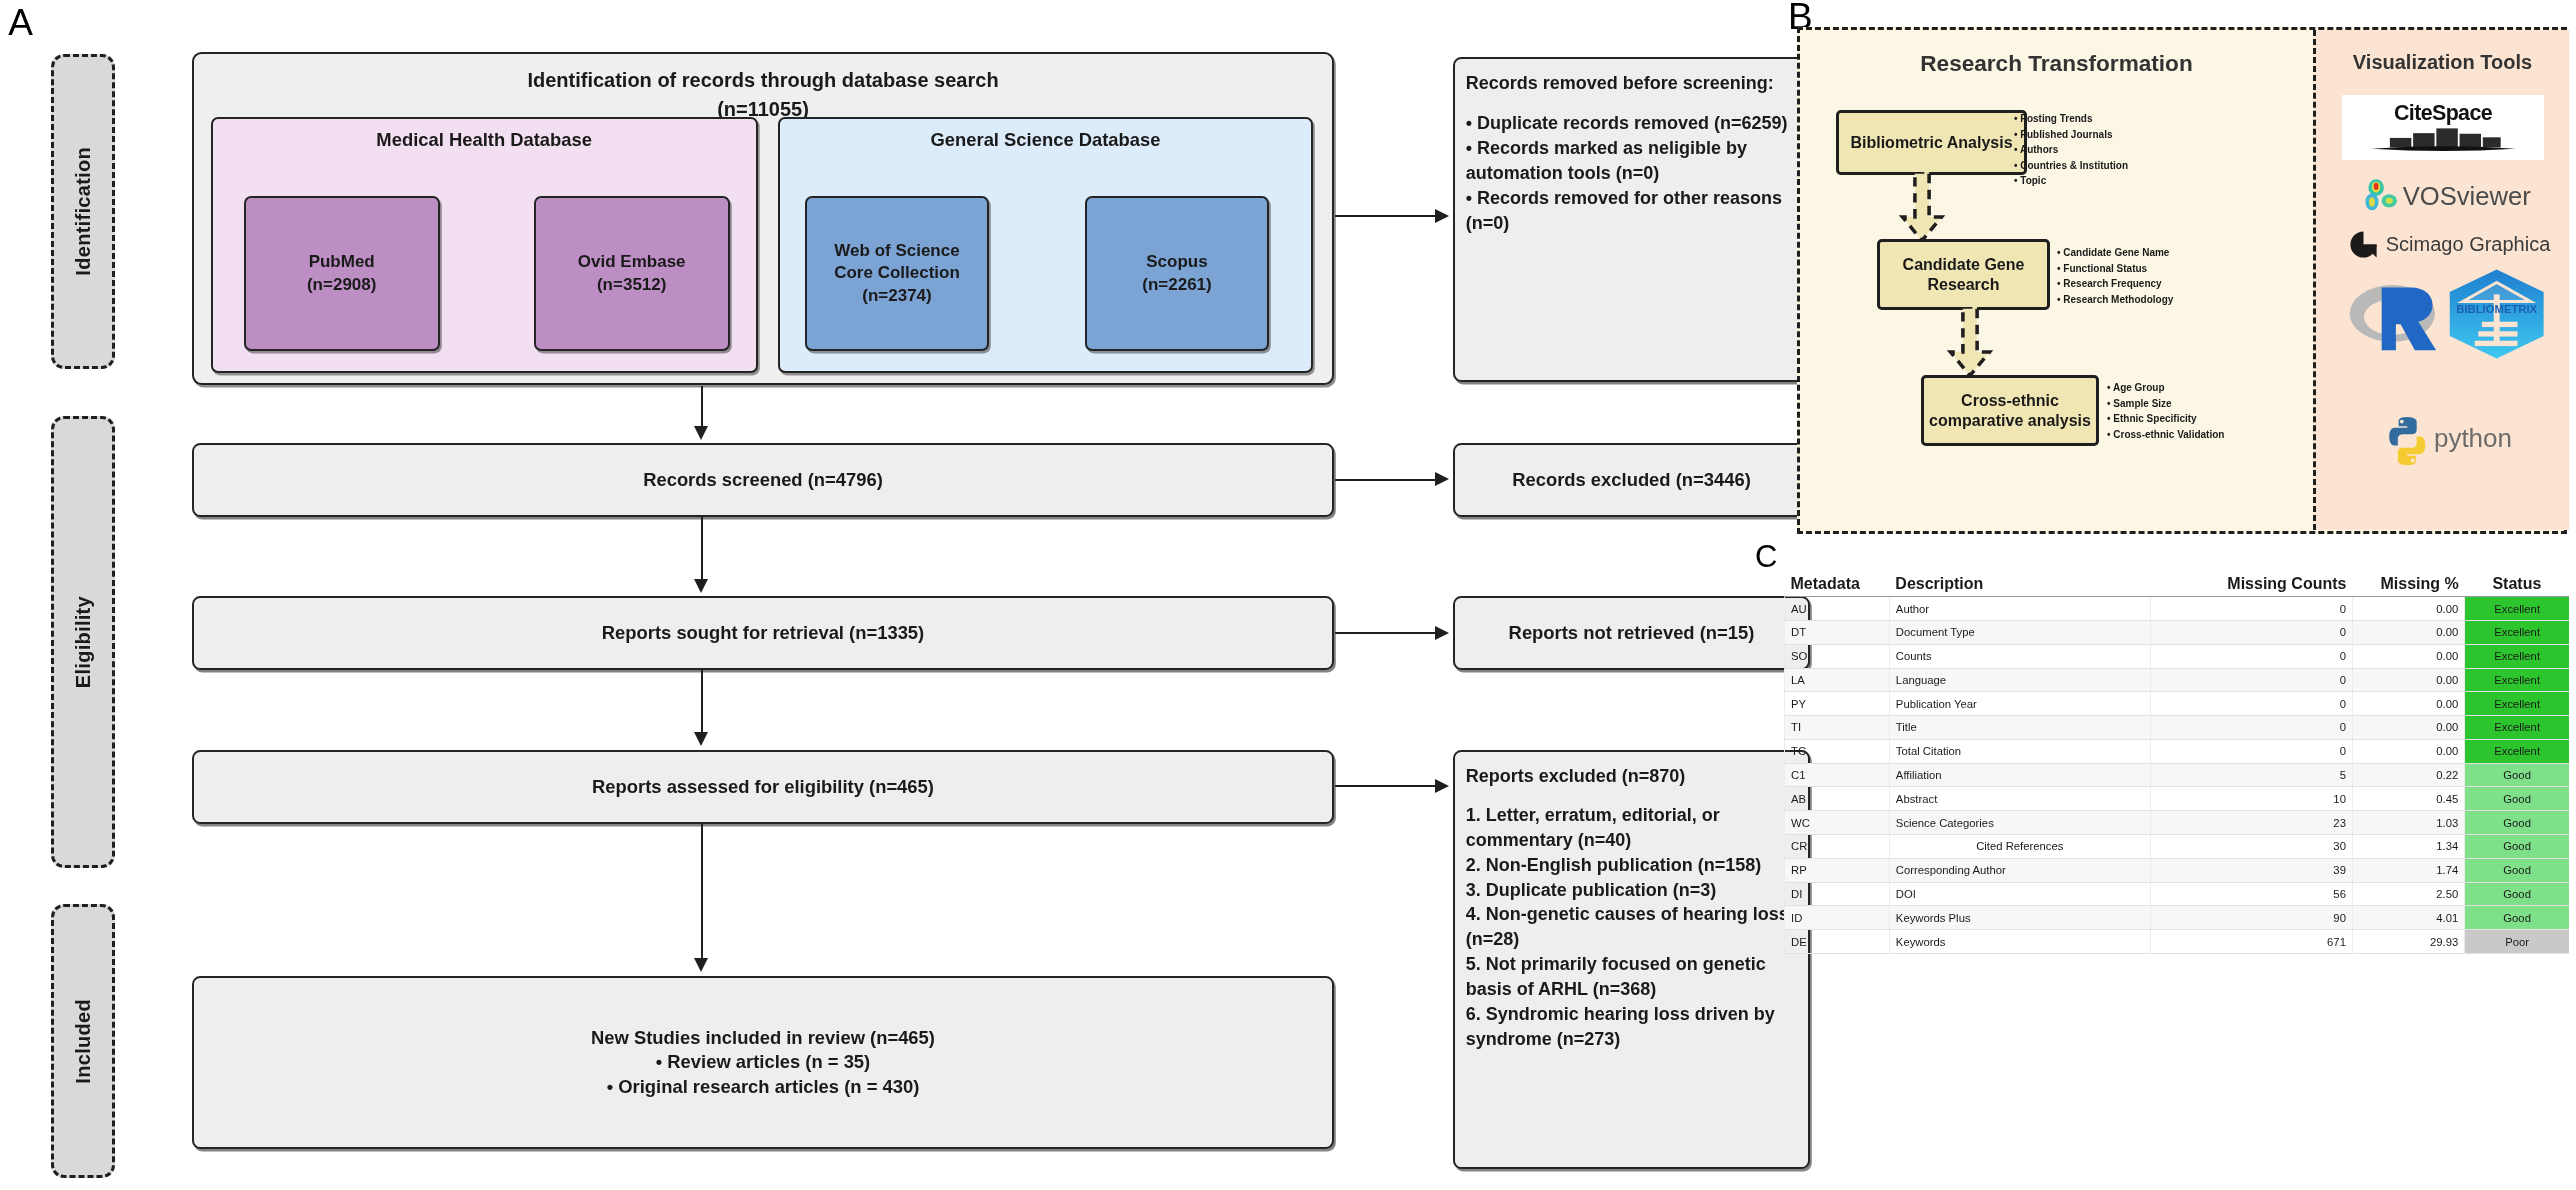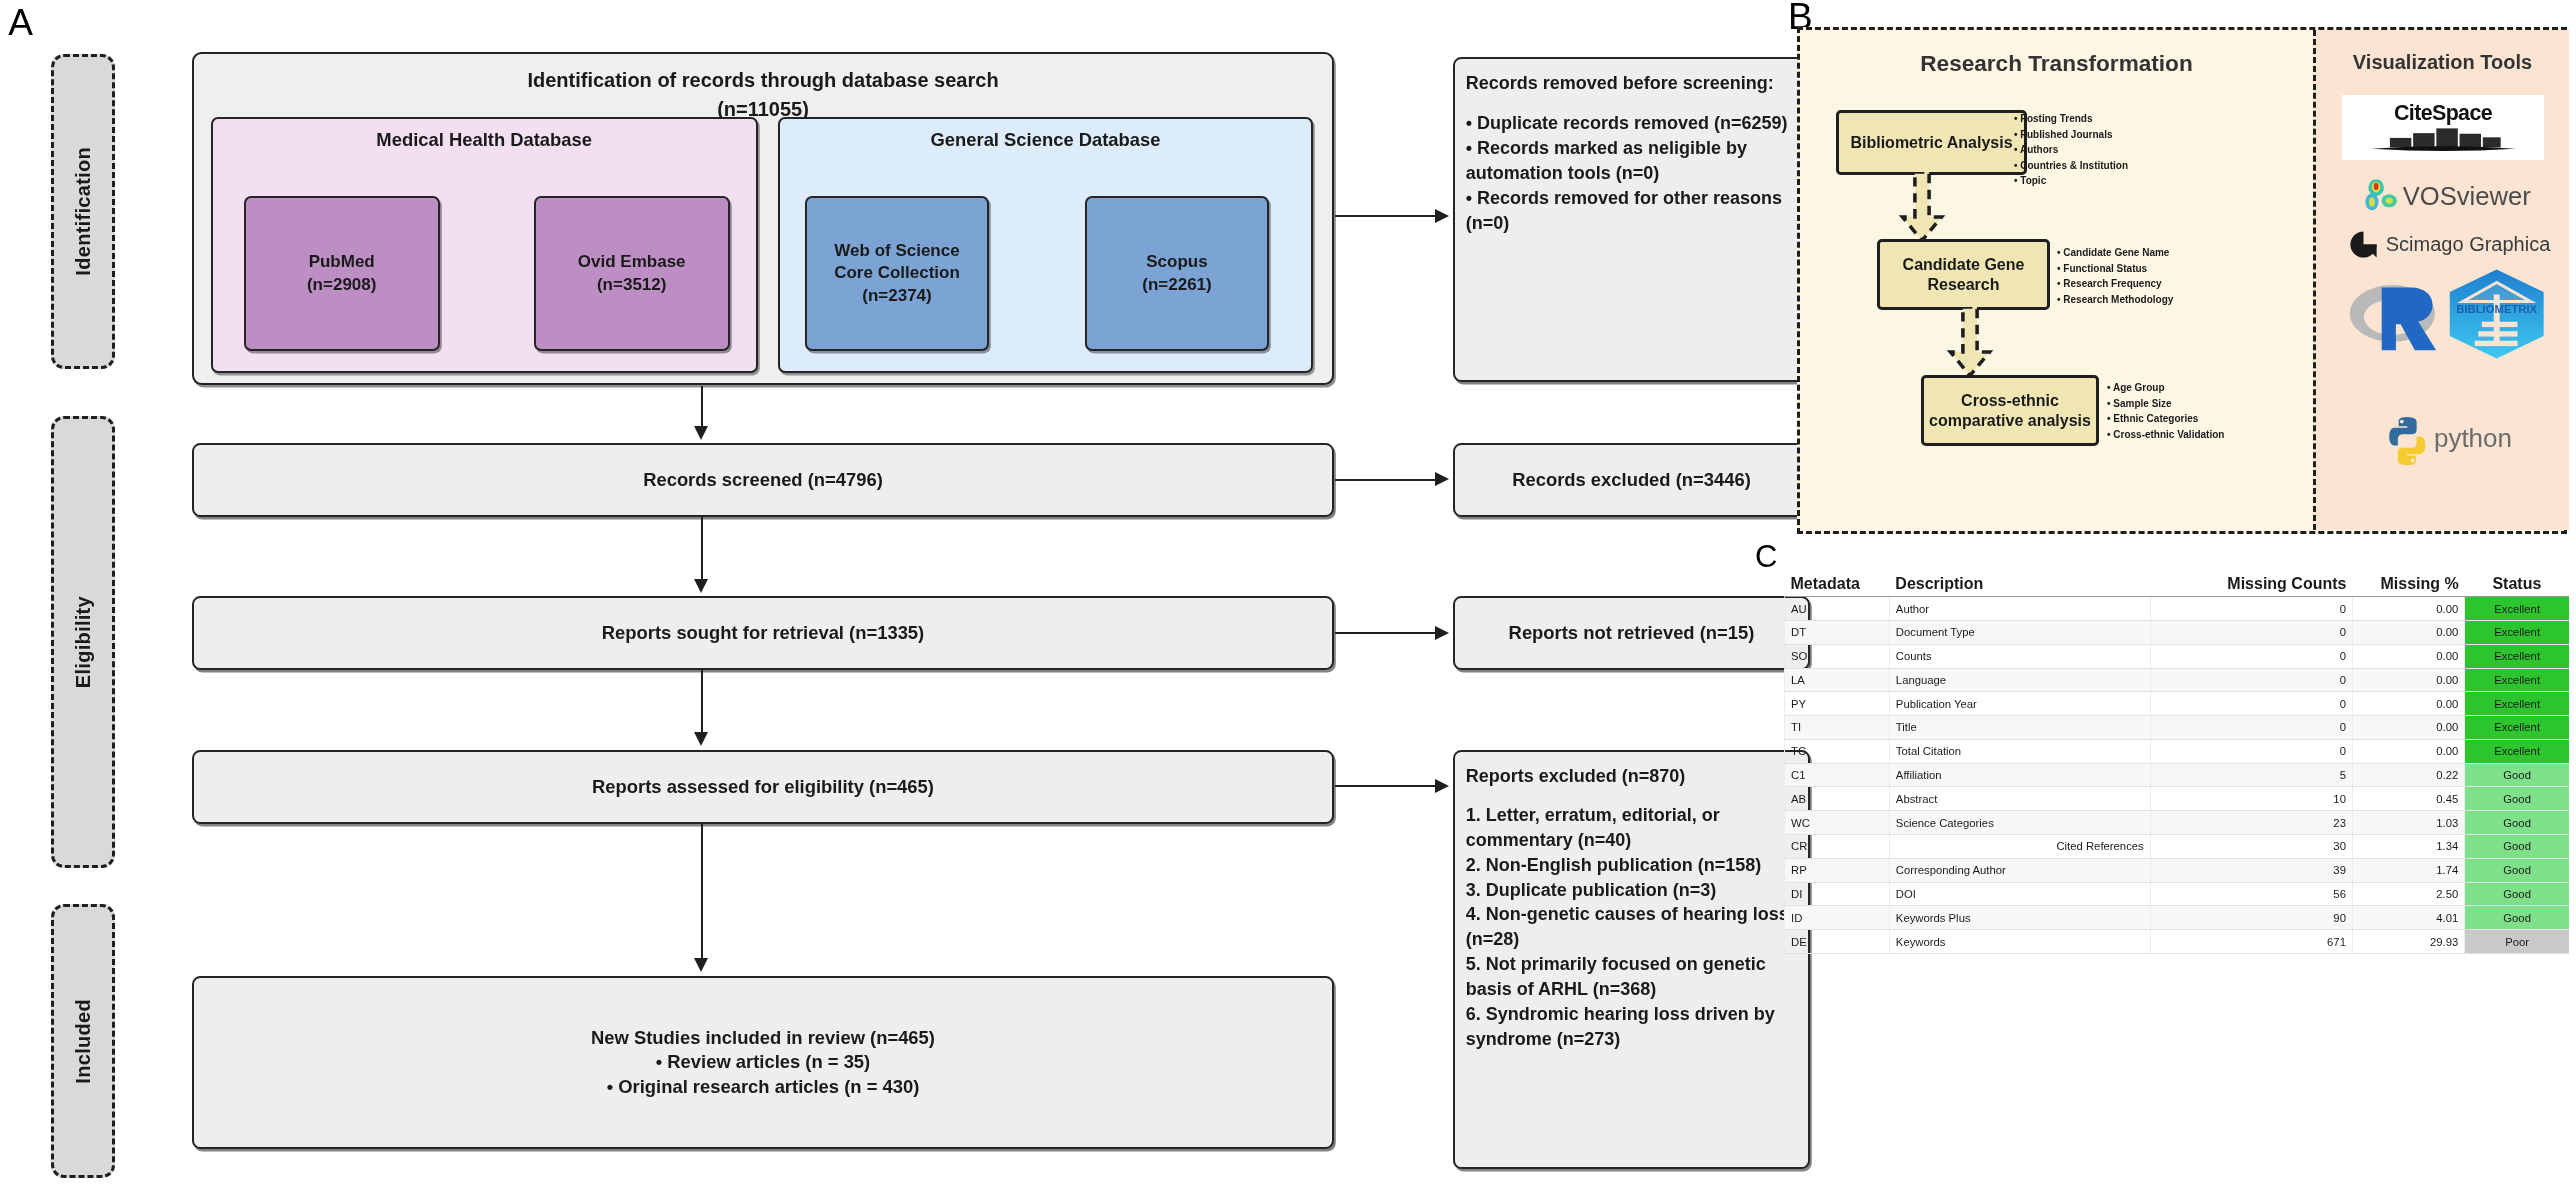--- a/index.html
+++ b/index.html
@@ -240,21 +240,21 @@
     <svg class="abs" style="left:143px;top:277px;width:54px;height:71px;" viewBox="0 0 90 120">
       <path d="M33 0 L57 0 L57 76 L78 76 L45 116 L12 76 L33 76 Z" fill="#f0e6b4" stroke="#1f1f1f" stroke-width="6" stroke-dasharray="16 11"></path>
     </svg>
 
     <div class="ybox" style="left:121px;top:345px;width:178px;height:71px;">
       <div class="t">Cross-ethnic comparative analysis</div>
     </div>
     <div class="bullets" style="left:307px;top:350px;width:196px;">
       <div>Age Group</div>
       <div>Sample Size</div>
-      <div>Ethnic Categories</div>
+      <div>Ethnic Specificity</div>
       <div>Cross-ethnic Validation</div>
     </div>
   </div>
 
   <div class="vt-zone" style="left:513px;top:0;width:253px;height:500px;">
     <div class="secTitle abs" style="left:0;top:21.4px;width:253px;font-size:20px;">Visualization Tools</div>
 
     <div class="tool" style="left:26px;top:65px;width:202px;height:65px;background:#ffffff;flex-direction:column;">
       <div style="font-weight:bold;font-size:21.4px;color:#111;letter-spacing:-0.6px;">CiteSpace</div>
       <svg width="149" height="28.6" viewBox="0 0 250 48">
@@ -404,21 +404,21 @@
       </tr>
       <tr class="alt">
         <td class="col-meta" style="text-align: left;">WC</td>
         <td class="col-desc" style="text-align: left;">Science Categories</td>
         <td class="col-mc" style="text-align: right;">23</td>
         <td class="col-mp" style="text-align: right;">1.03</td>
         <td class="col-st" style="text-align: center; background: rgb(127, 224, 138); border-right: none;">Good</td>
       </tr>
       <tr>
         <td class="col-meta" style="text-align: left;">CR</td>
-        <td class="col-desc" style="text-align: right;">Cited References</td>
+        <td class="col-desc" style="text-align: center;">Cited References</td>
         <td class="col-mc" style="text-align: right;">30</td>
         <td class="col-mp" style="text-align: right;">1.34</td>
         <td class="col-st" style="text-align: center; background: rgb(127, 224, 138); border-right: none;">Good</td>
       </tr>
       <tr class="alt">
         <td class="col-meta" style="text-align: left;">RP</td>
         <td class="col-desc" style="text-align: left;">Corresponding Author</td>
         <td class="col-mc" style="text-align: right;">39</td>
         <td class="col-mp" style="text-align: right;">1.74</td>
         <td class="col-st" style="text-align: center; background: rgb(127, 224, 138); border-right: none;">Good</td>

